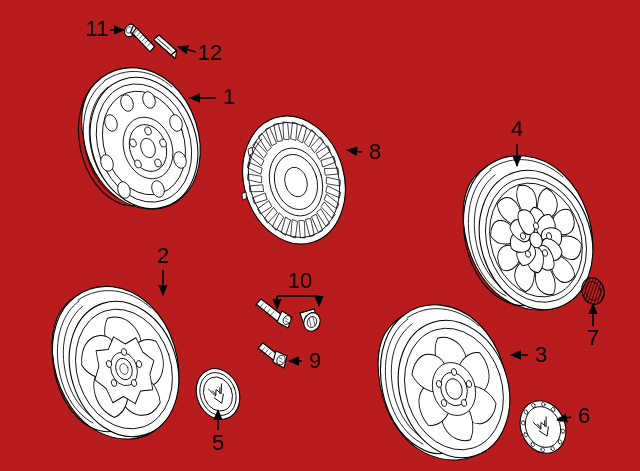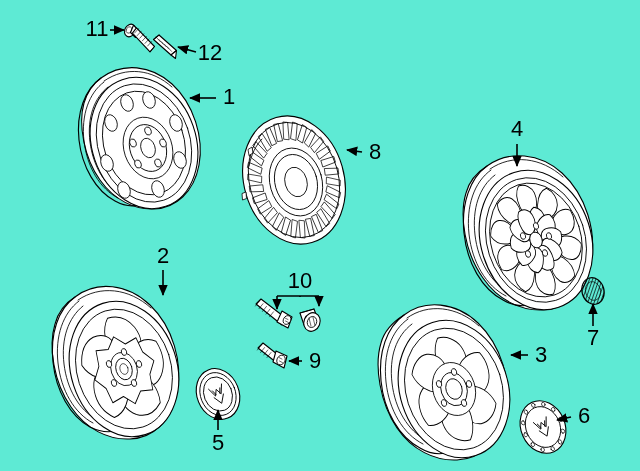--- a/index.html
+++ b/index.html
@@ -8,21 +8,21 @@
     padding: 0;
     background: #ffffff;
   }
   body {
     font-family: "Liberation Sans", sans-serif;
   }
   #diagram-root {
     position: relative;
     width: 640px;
     height: 471px;
-    background: #5eead4;
+    background: #b91c1c;
     overflow: hidden;
   }
   #parts-svg {
     position: absolute;
     left: 0;
     top: 0;
     width: 640px;
     height: 471px;
     display: block;
   }

